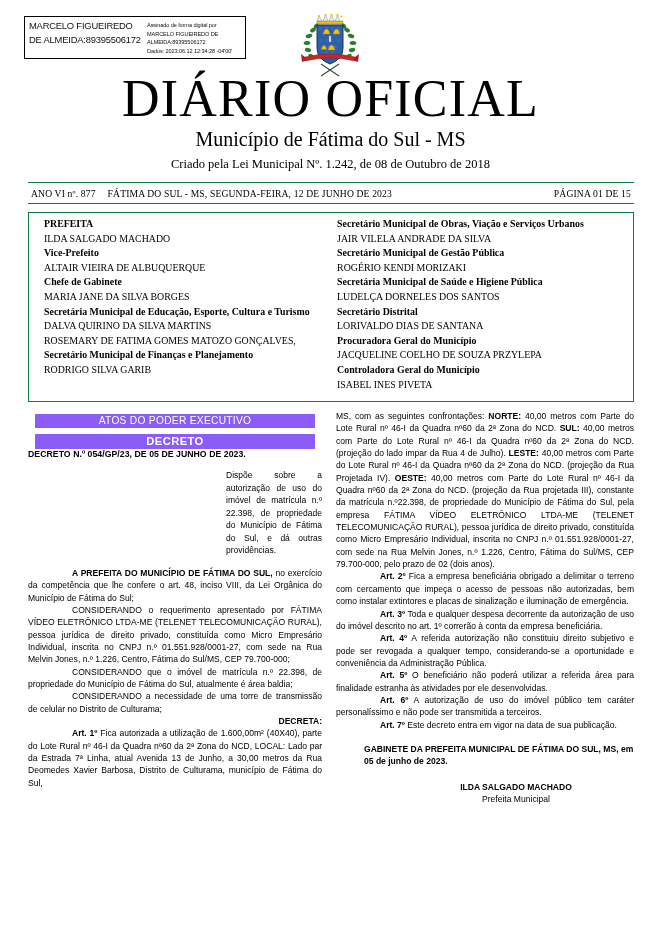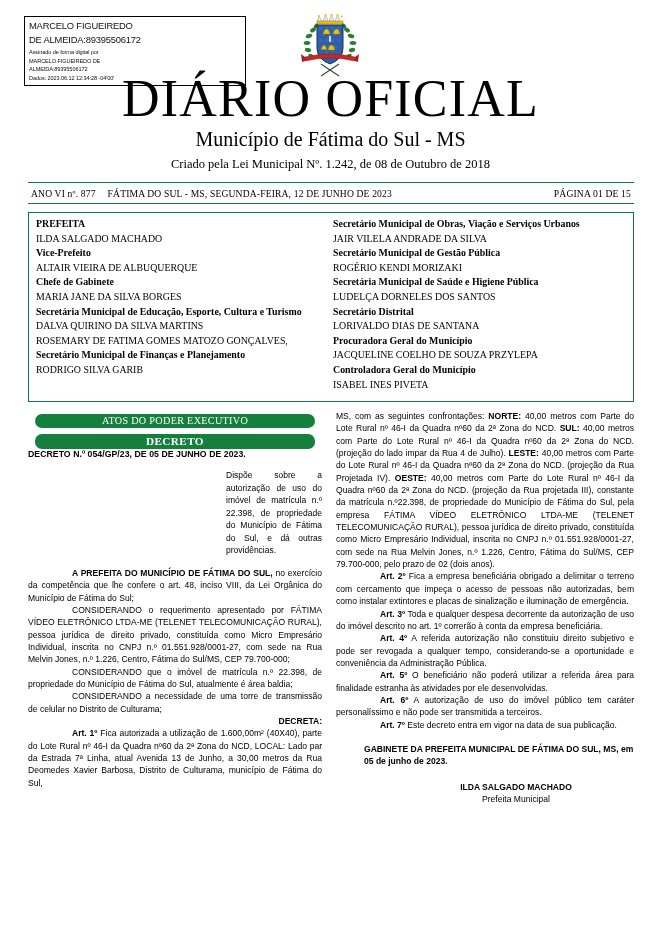--- a/index.html
+++ b/index.html
@@ -25,21 +25,21 @@
 
   
   .sig-stamp {
     position: absolute;
     left: 24px;
     top: 16px;
     width: 222px;
     border: 1px solid #000;
     box-sizing: border-box;
     display: flex;
-    flex-direction: column;
+    flex-direction: row;
     padding: 2px 3px 3px 4px;
   }
   .sig-left {
     font-family: "Liberation Sans", sans-serif;
     font-size: 9.4px;
     line-height: 13.5px;
     letter-spacing: -0.2px;
     width: 118px;
     color: #111;
   }
@@ -113,47 +113,46 @@
   .officials {
     position: absolute;
     left: 28px;
     top: 212px;
     width: 606px;
     height: 190px;
     border: 1.8px solid #0b7a45;
     box-sizing: border-box;
     display: flex;
     flex-direction: row;
-    padding: 4px 0 0 0;
+    padding: 4px 0 0 8px;
   }
   .off-col {
     font-family: "Liberation Serif", serif;
     font-size: 9.9px;
     line-height: 14.6px;
     box-sizing: border-box;
   }
   .off-col-left  { width: 300px; padding-left: 7px; padding-right: 6px; }
   .off-col-right { width: 306px; padding-left: 5px; padding-right: 6px; }
   .off-role {
     font-weight: bold;
     text-align: justify;
     text-justify: inter-word;
   }
   .off-role.just2 { text-align-last: left; }
   .off-name { font-weight: normal; }
 
   
   .greenbar {
     position: absolute;
-    background: #15803d;
+    background: #8b5cf6;
     color: #ffffff;
     text-align: center;
-    font-family: Liberation Serif, serif;
-    box-sizing: border-box;
-    border-radius: 7px;
+    font-family: Liberation Sans, sans-serif;
+    box-sizing: border-box;
   }
   #bar-atos {
     left: 35px; top: 414px; width: 280px; height: 14px;
     font-size: 10.2px; line-height: 14px; letter-spacing: 0.3px;
   }
   #bar-decreto {
     left: 35px; top: 434px; width: 280px; height: 15px;
     font-size: 11.2px; line-height: 15px; font-weight: bold; letter-spacing: 0.4px;
   }
 

